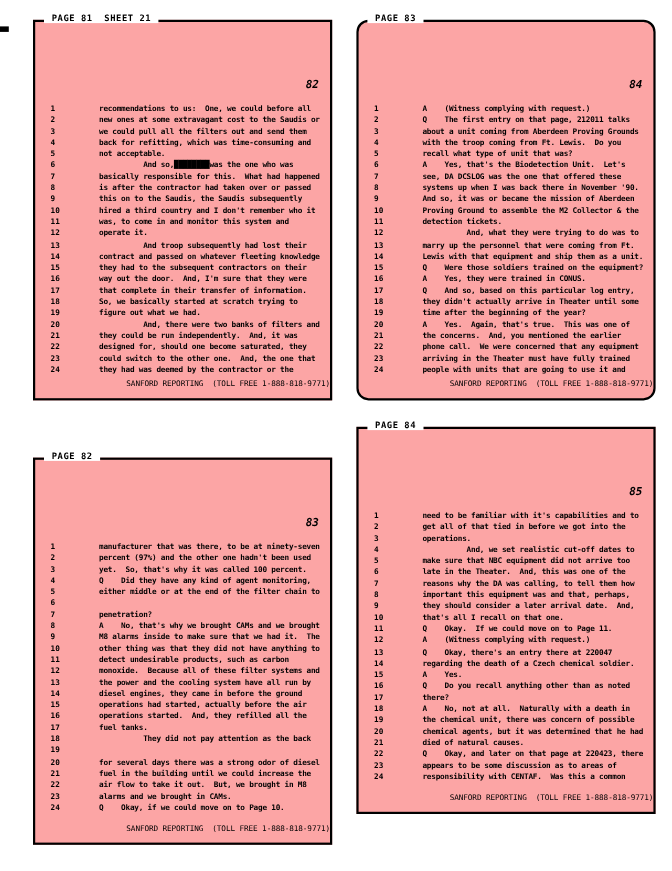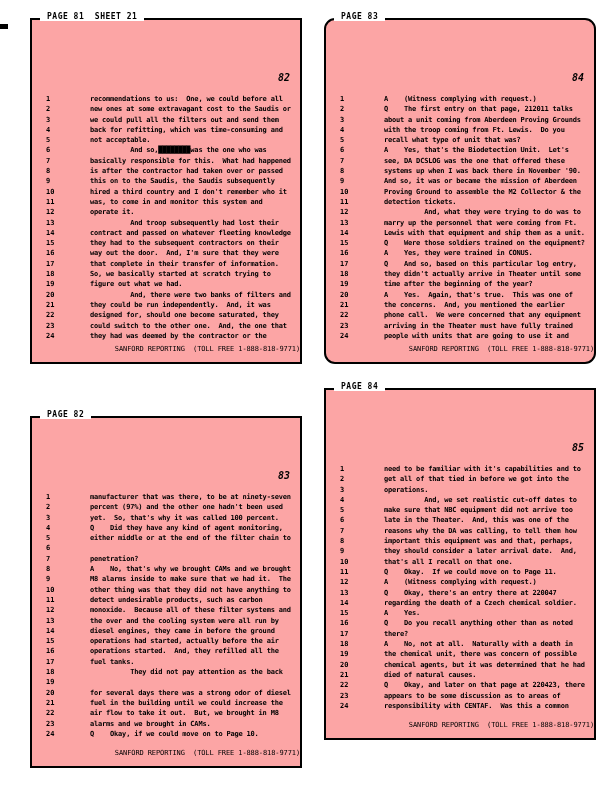--- a/index.html
+++ b/index.html
@@ -300,21 +300,21 @@
       <div class="row">
         <span class="num">11</span>
         <span class="txt">detect undesirable products, such as carbon</span>
       </div>
       <div class="row">
         <span class="num">12</span>
         <span class="txt">monoxide.  Because all of these filter systems and</span>
       </div>
       <div class="row">
         <span class="num">13</span>
-        <span class="txt">the over and the cooling system were all run by</span>
+        <span class="txt">the power and the cooling system have all run by</span>
       </div>
       <div class="row">
         <span class="num">14</span>
         <span class="txt">diesel engines, they came in before the ground</span>
       </div>
       <div class="row">
         <span class="num">15</span>
         <span class="txt">operations had started, actually before the air</span>
       </div>
       <div class="row">

